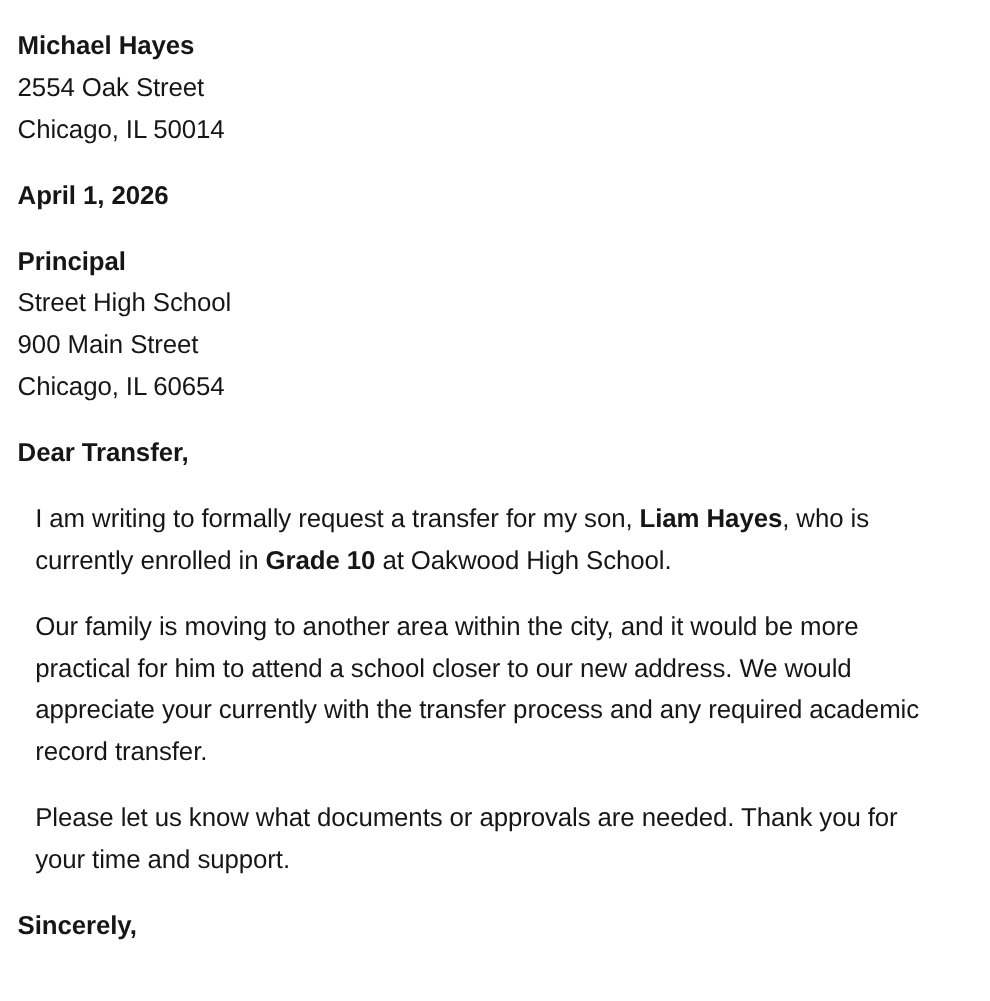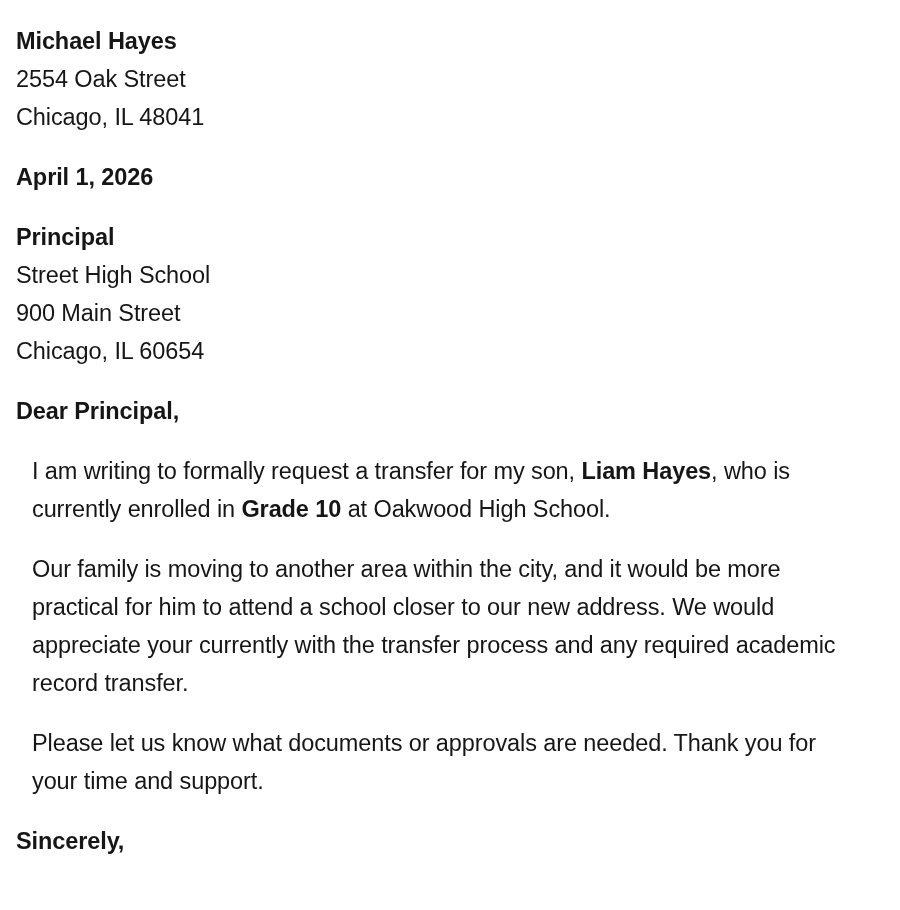--- a/index.html
+++ b/index.html
@@ -50,37 +50,37 @@
   }
 </style>
 </head>
 <body>
 
 <div class="page">
 
   <div class="block">
     <div class="line bold">Michael Hayes</div>
     <div class="line">2554 Oak Street</div>
-    <div class="line">Chicago, IL 48041</div>
+    <div class="line">Chicago, IL 50014</div>
   </div>
 
   <div class="block">
     <div class="line bold">April 1, 2026</div>
   </div>
 
   <div class="block">
     <div class="line bold">Principal</div>
     <div class="line">Street High School</div>
     <div class="line">900 Main Street</div>
     <div class="line">Chicago, IL 60654</div>
   </div>
 
 
   <div class="block">
-    <div class="line bold">Dear Principal,</div>
+    <div class="line bold">Dear Transfer,</div>
   </div>
 
   <p class="para"><span>I am writing to formally request a transfer for my son, </span><b>Liam Hayes</b><span>, who is currently enrolled in </span><b>Grade 10</b><span> at Oakwood High School.</span></p>
 
   <p class="para">Our family is moving to another area within the city, and it would be more practical for him to attend a school closer to our new address. We would appreciate your currently with the transfer process and any required academic record transfer.</p>
 
   <p class="para">Please let us know what documents or approvals are needed. Thank you for your time and support.</p>
 
   <div class="block sig">
     <div class="line bold">Sincerely,</div>

